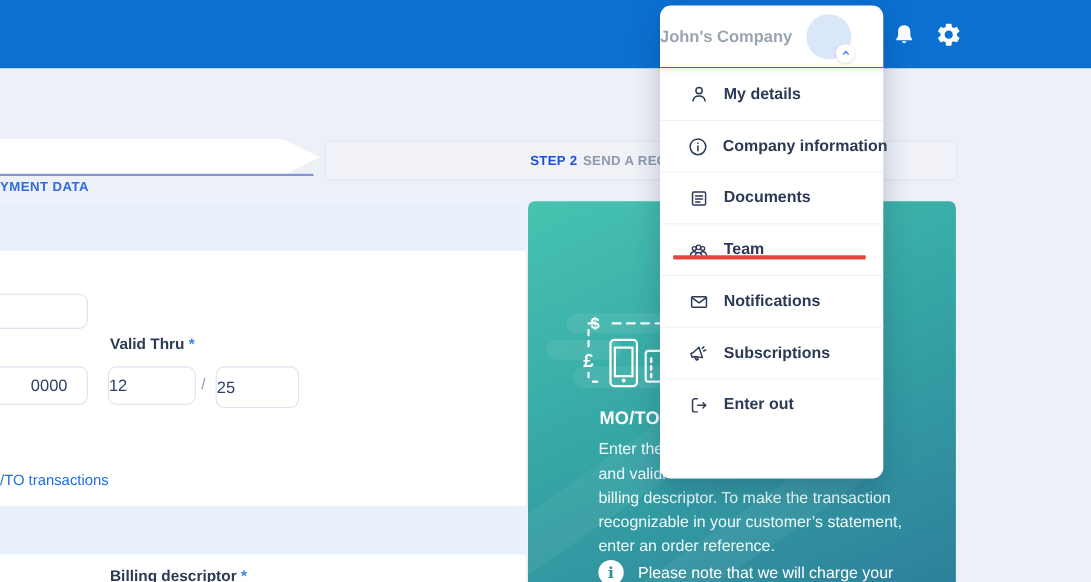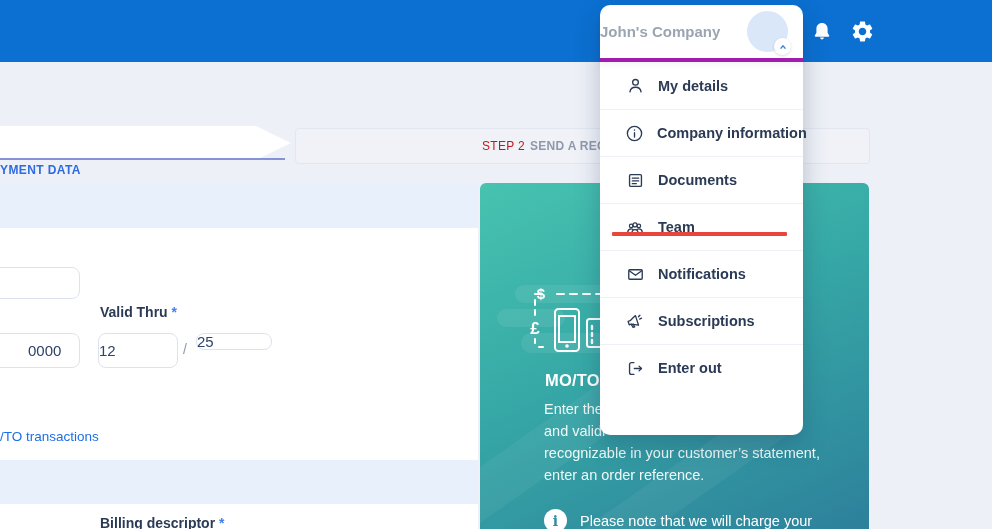--- a/index.html
+++ b/index.html
@@ -10,39 +10,39 @@
   
   .header { position:absolute; left:0; top:0; width:992px; height:62px; background:#0b70d1; z-index:2; }
   .hicon { position:absolute; z-index:3; cursor:pointer; }
   .hicon svg { display:block; }
 
   
   .step2-box { position:absolute; left:295px; top:128px; width:575px; height:36px;
                background:#f0f2f8; border:1px solid #e2e6ef; border-radius:4px; z-index:3; }
   .step2-text { position:absolute; left:482px; top:128px; height:36px; display:flex; align-items:center;
                 gap:5px; z-index:4; font-size:12px; letter-spacing:.3px; white-space:nowrap; }
-  .step2-text .b { font-weight:400; color:#b91c1c; }
+  .step2-text .b { font-weight:700; color:#1d4ed8; }
   .step2-text .g { font-weight:600; color:#8e99ab; }
   .step1-tab { position:absolute; left:0; top:126px; width:292px; height:34px; background:#ffffff;
                clip-path:polygon(0 0, 256px 0, 291px 50%, 256px 100%, 0 100%);
                filter:drop-shadow(0 2px 3px rgba(40,60,120,.14)); z-index:4; }
   .step1-underline { position:absolute; left:0; top:158px; width:285px; height:2px; background:#8592d6; z-index:5; }
   .step1-label { position:absolute; left:0; top:129px; font-size:12px; font-weight:700; color:#2e6be0;
                  letter-spacing:.4px; z-index:6; white-space:nowrap;margin-top:34px; }
 
   
   .card { position:absolute; left:0; top:183px; width:478px; height:346px; background:#ffffff; z-index:3; }
   .band { position:absolute; left:0; width:478px; background:#e8f0fc; }
   .band1 { top:0; height:45px; }
   .band2 { top:277px; height:44px; }
   .input { position:absolute; background:#fff; border:1px solid #dce3ee; border-radius:8px; }
   .inp-empty { left:-120px; top:84px; width:200px; height:32px; }
   .inp-0000  { left:-120px; top:150px; width:200px; height:35px; }
   .inp-mm { left:98px;  top:150px; width:80px; height:35px; }
-  .inp-yy { left:196px; top:150px; width:76px; height:17px; }
+  .inp-yy { left:196px; top:150px; width:76px; height:38px; }
   .inp-mm, .inp-yy { display:flex; align-items:center; 
                      font-size:15px; color:#2f4368; }
   .val-0000 { position:absolute; left:28px; top:159px; font-size:15px; color:#2f4368; }
   .slash { position:absolute; left:183px; top:158px; font-size:14px; color:#8e99ab; }
   .lbl { position:absolute; font-size:14px; font-weight:600; color:#2b3a55; white-space:nowrap; }
   .lbl .req { color:#3d83ea; }
   .lbl-valid { left:100px; top:121px; }
   .lbl-billing { left:100px; top:332px; }
   .moto-link { position:absolute; left:0; top:246px; font-size:13.5px; font-weight:400;
                color:#1d6fe8; white-space:nowrap; cursor:pointer; }
@@ -61,22 +61,22 @@
                 line-height:22px; color:#eefaf8; }
   .promo-note { position:absolute; left:64px; top:326px; display:flex; align-items:flex-start; gap:13px; }
   .note-circle { width:23px; height:23px; border-radius:50%; background:#ffffff; color:#2f8d9d;
                  font-size:14px; font-weight:700; display:flex; align-items:center; justify-content:center;
                  font-family:"DejaVu Serif",serif; flex:0 0 auto; }
   .note-text { font-size:14.5px; color:#ffffff; line-height:22px; padding-top:1px; white-space:nowrap; }
 
   
   .dropdown { position:absolute; left:600px; top:5px; width:203px; height:430px; background:#ffffff;
               border-radius:10px; box-shadow:0 10px 25px rgba(25,45,85,.25); z-index:10; }
-  .dd-top { position:relative; height:57px; display:flex; align-items:center; justify-content:space-between;
-            padding-right:15px; gap:13px; border-bottom:4px solid #a21caf;
+  .dd-top { position:relative; height:57px; display:flex; align-items:center; justify-content:flex-start;
+            padding-right:15px; gap:13px; border-bottom:1px solid #a21caf;
             box-shadow:0 3px 5px rgba(20,40,80,.05); border-radius:10px 10px 0 0; }
   .dd-company { font-size:15px; font-weight:700; color:#9aa5b1; white-space:nowrap; }
   .avatar { width:41px; height:41px; border-radius:50%; background:#d9e7f8; position:relative; cursor:pointer; }
   .avatar-badge { position:absolute; right:-3px; bottom:-3px; width:17px; height:17px; border-radius:50%;
                   background:#ffffff; box-shadow:0 1px 3px rgba(0,0,0,.15);
                   display:flex; align-items:center; justify-content:center; }
   .menu { position:relative; }
   .menu-item { position:relative; height:47px; display:flex; align-items:center; gap:13px;
                padding-left:25px; cursor:pointer; }
   .menu-item + .menu-item { border-top:1px solid #eef1f5; }
@@ -160,20 +160,21 @@
         <circle cx="72" cy="71" r="1.8" fill="#ffffff"></circle>
         <circle cx="112" cy="50" r="2.4" fill="none" stroke="#ffffff" stroke-width="1.6"></circle>
         <text x="46" y="24" fill="#ffffff" font-size="15" font-weight="bold" text-anchor="middle">$</text>
         <text x="40" y="59" fill="#ffffff" font-size="17" font-weight="bold" text-anchor="middle">£</text>
       </svg>
     </div>
     <div class="promo-heading">MO/TO V</div>
     <div class="promo-body">
       <div>Enter the</div>
       <div>and validi</div>
+      <div>billing descriptor. To make the transaction</div>
       <div>recognizable in your customer’s statement,</div>
       <div>enter an order reference.</div>
     </div>
     <div class="promo-note">
       <div class="note-circle">i</div>
       <div class="note-text">Please note that we will charge your</div>
     </div>
   </div>
 
   <div class="dropdown">

